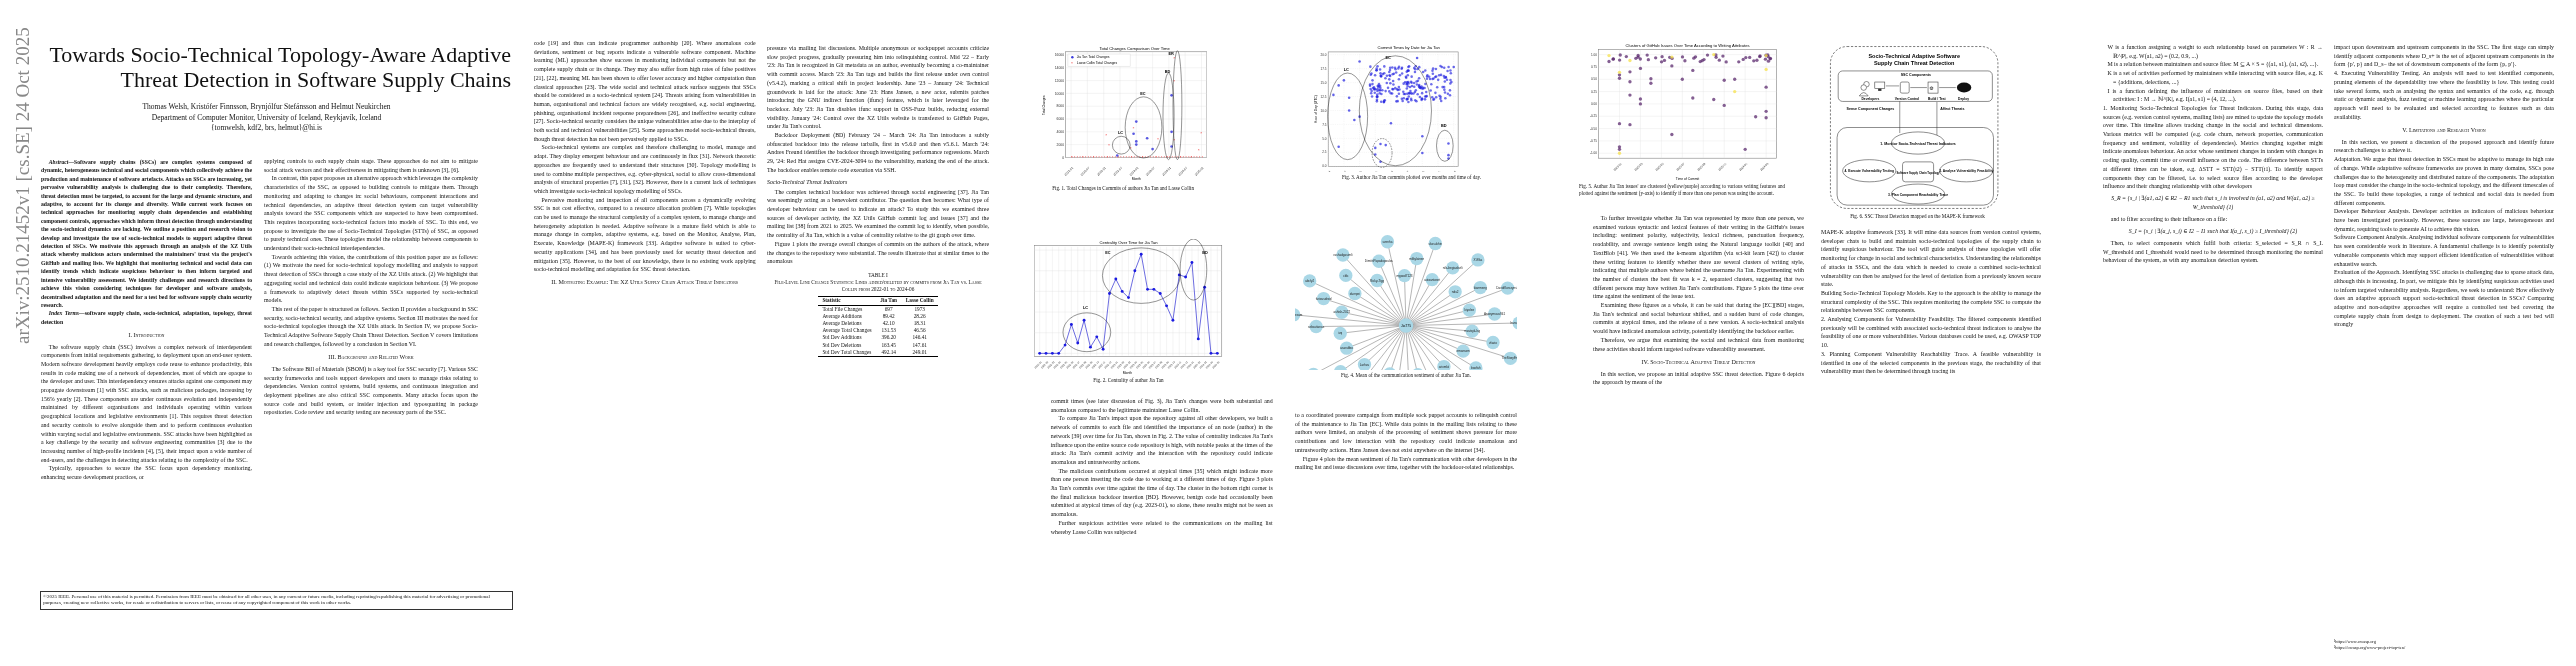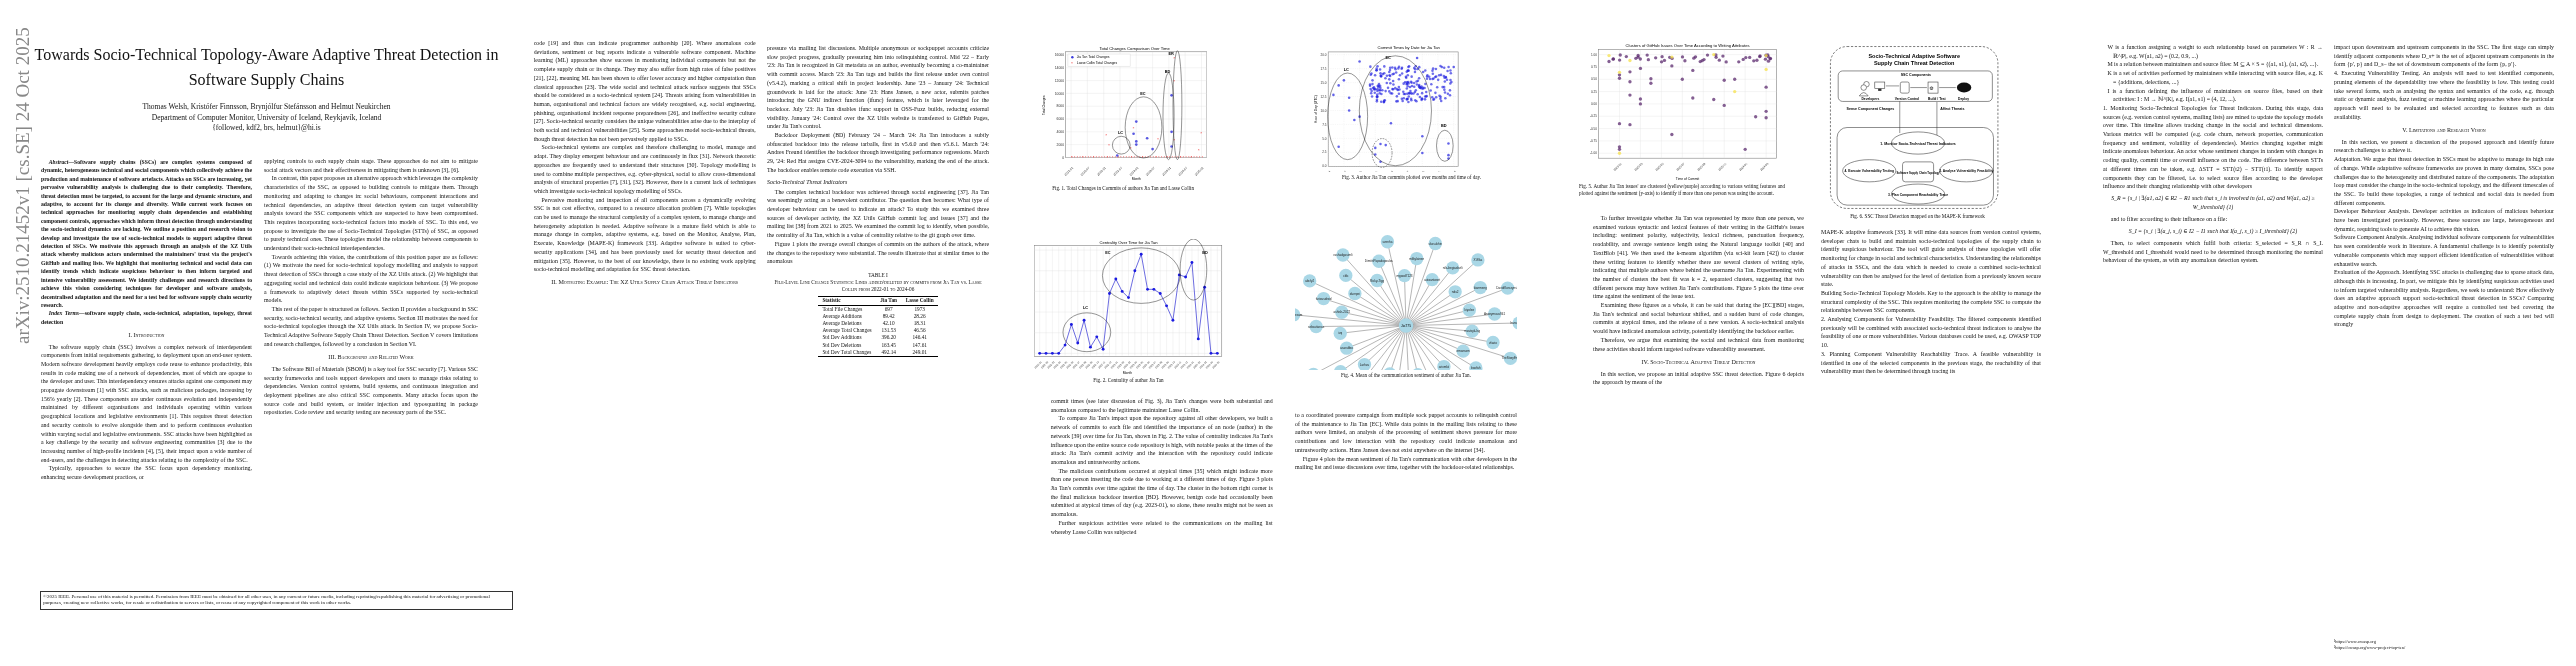--- a/index.html
+++ b/index.html
@@ -5,21 +5,21 @@
   html,body{margin:0;padding:0;background:#fff;}
   body{width:2576px;height:667px;position:relative;overflow:hidden;font-family:"Liberation Serif","DejaVu Serif",serif;color:#111;}
   .page{position:absolute;top:0;height:667px;background:#fff;}
   .p1{left:0;width:522px;}
   .p2{left:517px;width:517px;}
   .p3{left:1034px;width:517px;}
   .p4{left:1551px;width:517px;}
   .p5{left:2067px;width:509px;}
   .sidebar{position:absolute;left:12.2px;top:33px;width:16.7px;height:311px;}
   .sidebar span{position:absolute;left:0;top:0;transform-origin:left top;transform:rotate(-90deg) translate(-311px,0);white-space:nowrap;font-size:19px;color:#888;font-family:"Liberation Serif",serif;width:311px;text-align:left;}
-  .title{position:absolute;left:22px;top:43px;width:489px;text-align:center;font-size:16px;line-height:24.5px;}
+  .title{position:absolute;left:22px;top:43px;width:489px;text-align:right;font-size:22px;line-height:24.5px;}
   .authors{position:absolute;left:22px;top:102px;width:489px;text-align:center;font-size:7.5px;line-height:10.6px;}
   .col{position:absolute;font-size:5.9px;line-height:8.7px;text-align:justify;}
   .col p{margin:0;text-indent:7.8px;}
   .col p.ni{text-indent:0;}
   .abs{font-weight:bold;font-size:5.7px;line-height:8.4px;}
   .sec{text-align:center;font-variant:small-caps;margin:4.4px 0 3.3px;font-size:6.1px;}
   .subsec{font-style:italic;margin:3.3px 0 1.1px;}
   .copy{position:absolute;left:40px;top:591px;width:467px;border:0.6px solid #333;padding:1.7px 2.2px;font-size:5px;line-height:6.7px;}
   .figcap{font-size:5.1px;line-height:6.7px;text-align:center;}
   table.t1{border-collapse:collapse;font-size:5.3px;margin:0 auto;}
@@ -35,21 +35,21 @@
 <body>
 
 <div class="page p1">
   <div class="sidebar">
       <span>arXiv:2510.21452v1  [cs.SE]  24 Oct 2025</span>
     </div>
   <div class="title">Towards Socio-Technical Topology-Aware Adaptive Threat Detection in Software Supply Chains</div>
   <div class="authors">
     <div>Thomas Welsh, Kristófer Finnsson, Brynjólfur Stefánsson and Helmut Neukirchen</div>
     <div>Department of Computer Monitor, University of Iceland, Reykjavík, Iceland</div>
-    <div>{followed, kdf2, brs, helmut}@hi.is</div>
+    <div>{tomwelsh, kdf2, brs, helmut}@hi.is</div>
   </div>
   <div class="col" style="left:41px;top:158px;width:211px;">
     <p class="abs"><i>Abstract—</i><span>Software supply chains (SSCs) are complex systems composed of dynamic, heterogeneous technical and social components which collectively achieve the production and maintenance of software artefacts. Attacks on SSCs are increasing, yet pervasive vulnerability analysis is challenging due to their complexity. Therefore, threat detection must be targeted, to account for the large and dynamic structure, and adaptive, to account for its change and diversity. While current work focuses on technical approaches for monitoring supply chain dependencies and establishing component controls, approaches which inform threat detection through understanding the socio-technical dynamics are lacking. We outline a position and research vision to develop and investigate the use of socio-technical models to support adaptive threat detection of SSCs. We motivate this approach through an analysis of the XZ Utils attack whereby malicious actors undermined the maintainers' trust via the project's GitHub and mailing lists. We highlight that monitoring technical and social data can identify trends which indicate suspicious behaviour to then inform targeted and intensive vulnerability assessment. We identify challenges and research directions to achieve this vision considering techniques for developer and software analysis, decentralised adaptation and the need for a test bed for software supply chain security research.</span></p>
     <p class="abs"><i>Index Terms—</i><span>software supply chain, socio-technical, adaptation, topology, threat detection</span></p>
     <div class="sec">I. Introduction</div>
     <p>The software supply chain (SSC) involves a complex network of interdependent components from initial requirements gathering, to deployment upon an end-user system. Modern software development heavily employs code reuse to enhance productivity, this results in code making use of a network of dependencies, most of which are opaque to the developer and user. This interdependency ensures attacks against one component may propagate downstream [1] with SSC attacks, such as malicious packages, increasing by 156% yearly [2]. These components are under continuous evolution and independently maintained by different organisations and individuals operating within various geographical locations and legislative environments [1]. This requires threat detection and security controls to evolve alongside them and to perform continuous evaluation within varying social and legislative environments. SSC attacks have been highlighted as a key challenge by the security and software engineering communities [3] due to the increasing number of high-profile incidents [4], [5], their impact upon a wide number of end-users, and the challenges in detecting attacks relating to the complexity of the SSC.</p>
     <p>Typically, approaches to secure the SSC focus upon dependency monitoring, enhancing secure development practices, or</p>
   </div>
   <div class="copy">©2025 IEEE. Personal use of this material is permitted. Permission from IEEE must be obtained for all other uses, in any current or future media, including reprinting/republishing this material for advertising or promotional purposes, creating new collective works, for resale or redistribution to servers or lists, or reuse of any copyrighted component of this work in other works.</div>
   <div class="col" style="left:264px;top:157px;width:214px;">

